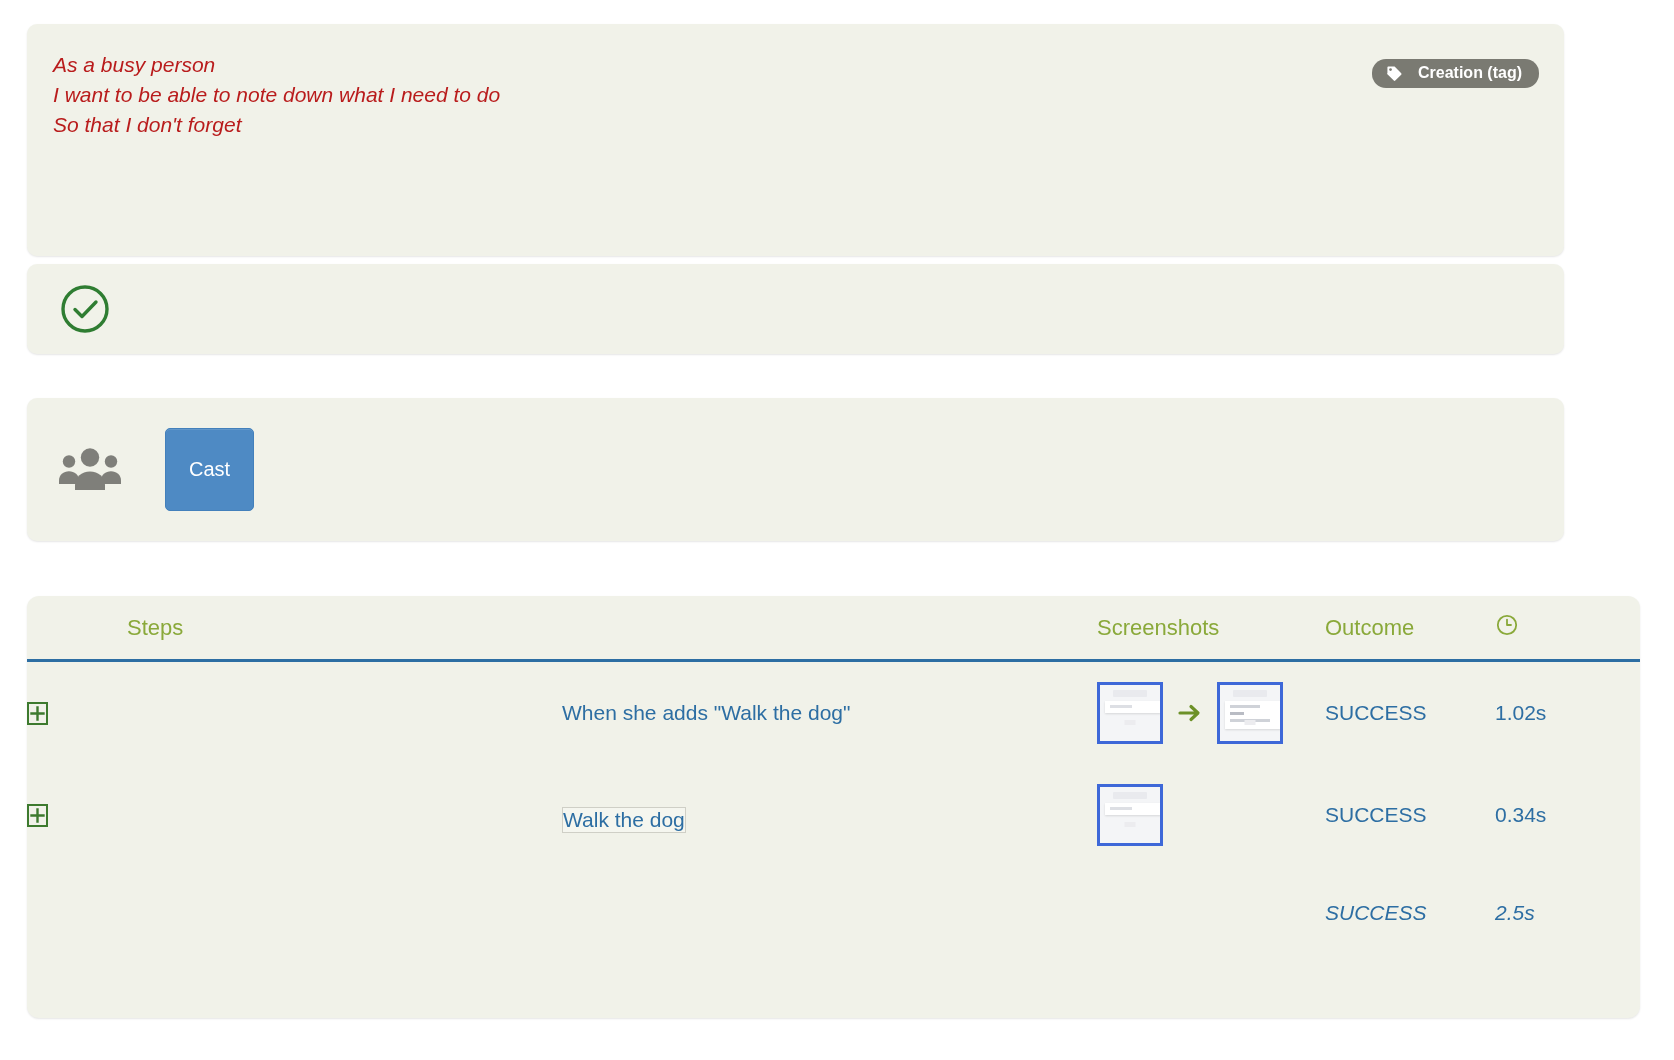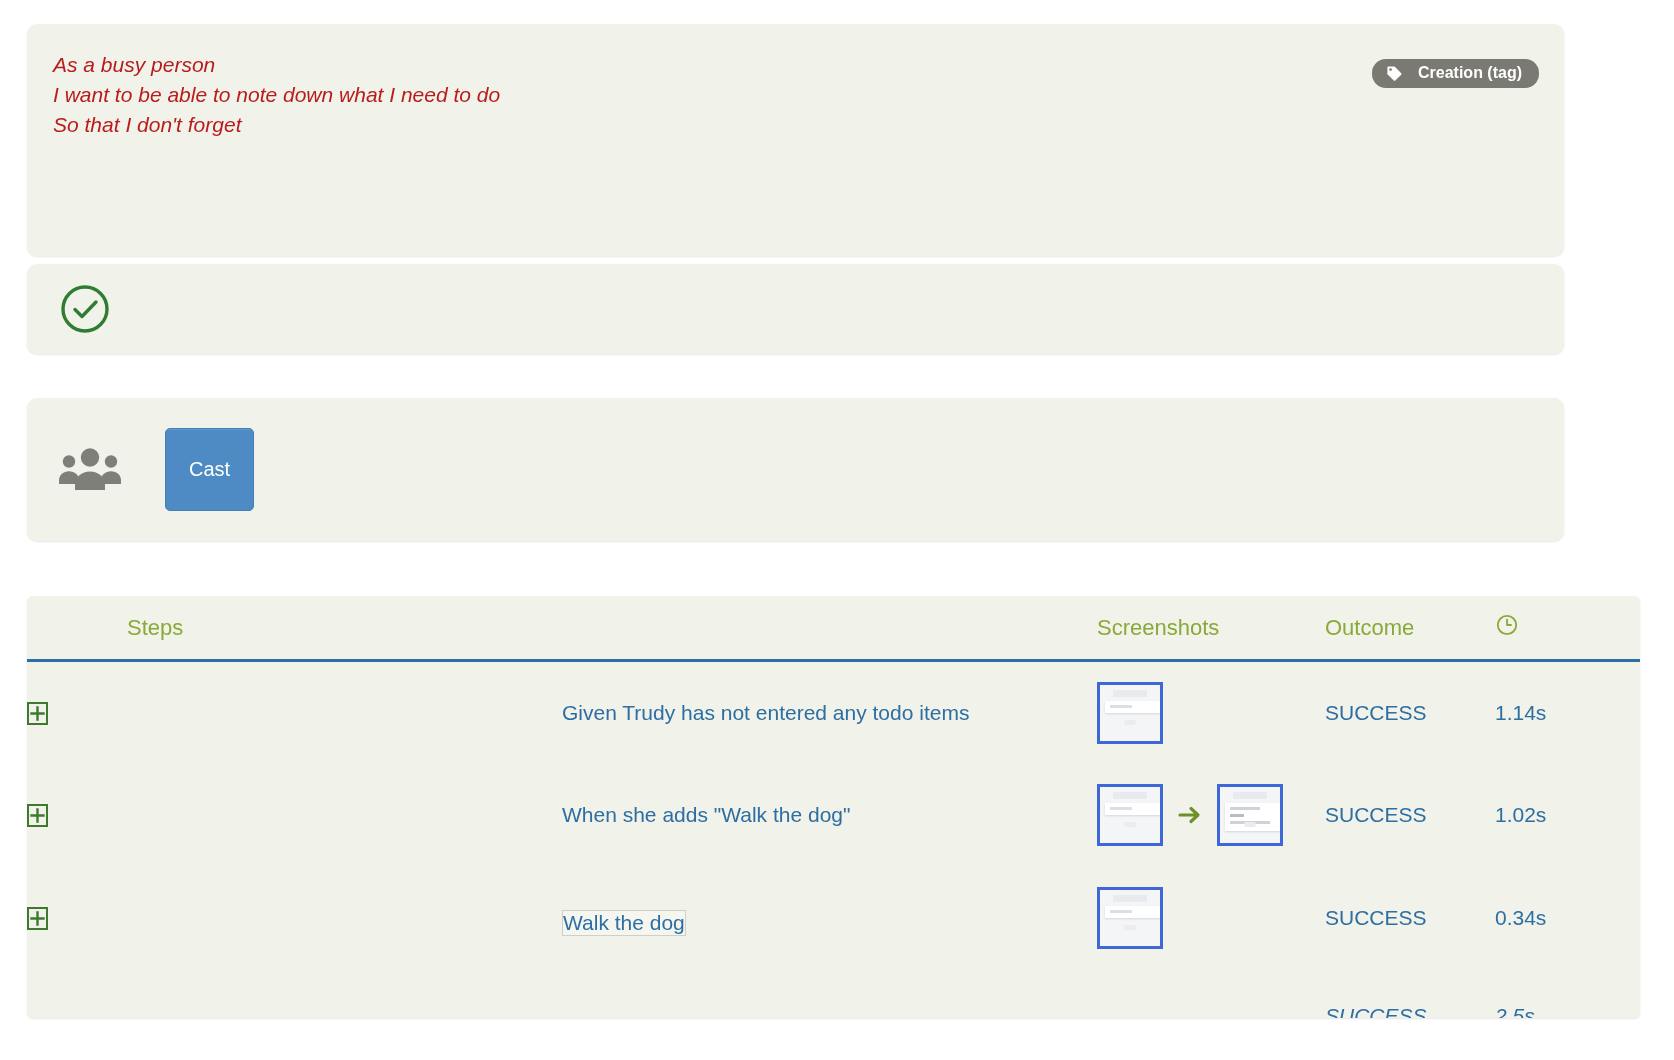--- a/index.html
+++ b/index.html
@@ -69,21 +69,21 @@
     padding: 29px 23px;
     font-family: "Liberation Sans", sans-serif;
     cursor: pointer;
     box-shadow: inset 0 1px 0 rgba(255,255,255,0.12);
   }
 
   
   #results-panel {
     position: absolute; left: 27px; top: 596px; width: 1613px; height: 422px;
     background: #f1f2e9;
-    border-radius: 6px;
+    border-radius: 12px;
     box-shadow: 0 1px 2px rgba(0,0,0,0.10);
     overflow: hidden;
   }
   table.results { width: 100%; border-collapse: collapse; table-layout: fixed; }
   table.results thead th {
     font-weight: normal;
     font-size: 22px;
     color: #8aa93a;
     text-align: left;
     padding: 17px 0 16px 0;
@@ -233,44 +233,20 @@
               <svg viewBox="0 0 24 24" width="24" height="24" aria-hidden="true">
                 <circle cx="12" cy="12" r="9.2" fill="none" stroke="#8aa93a" stroke-width="1.8"></circle>
                 <path d="M12 6.6 V12 H16" fill="none" stroke="#8aa93a" stroke-width="1.8" stroke-linecap="round" stroke-linejoin="round"></path>
               </svg>
             </span>
           </th>
         </tr>
       </thead>
       <tbody>
 
-        <tr class="step-row">
-          <td class="cell-expand">
-            <span class="expand-icon">
-              <svg viewBox="0 0 21 23" width="21" height="23" aria-hidden="true">
-                <rect x="1" y="1" width="19" height="21" fill="none" stroke="#3d7a2e" stroke-width="2"></rect>
-                <path d="M10.5 5.5 V17.5 M4.5 11.5 H16.5" stroke="#3d7a2e" stroke-width="2.4" stroke-linecap="square"></path>
-              </svg>
-            </span>
-          </td>
-          <td class="cell-step">
-            <div class="step-text">Given Trudy has not entered any todo items</div>
-          </td>
-          <td class="cell-shots">
-            <div class="shots">
-              <div class="thumb">
-                <span class="t-title"></span>
-                <span class="t-input"></span>
-                <span class="t-foot"></span>
-              </div>
-            </div>
-          </td>
-          <td class="cell-outcome">SUCCESS</td>
-          <td class="cell-time">1.14s</td>
-        </tr>
 
         <tr class="step-row">
           <td class="cell-expand">
             <span class="expand-icon">
               <svg viewBox="0 0 21 23" width="21" height="23" aria-hidden="true">
                 <rect x="1" y="1" width="19" height="21" fill="none" stroke="#3d7a2e" stroke-width="2"></rect>
                 <path d="M10.5 5.5 V17.5 M4.5 11.5 H16.5" stroke="#3d7a2e" stroke-width="2.4" stroke-linecap="square"></path>
               </svg>
             </span>
           </td>

